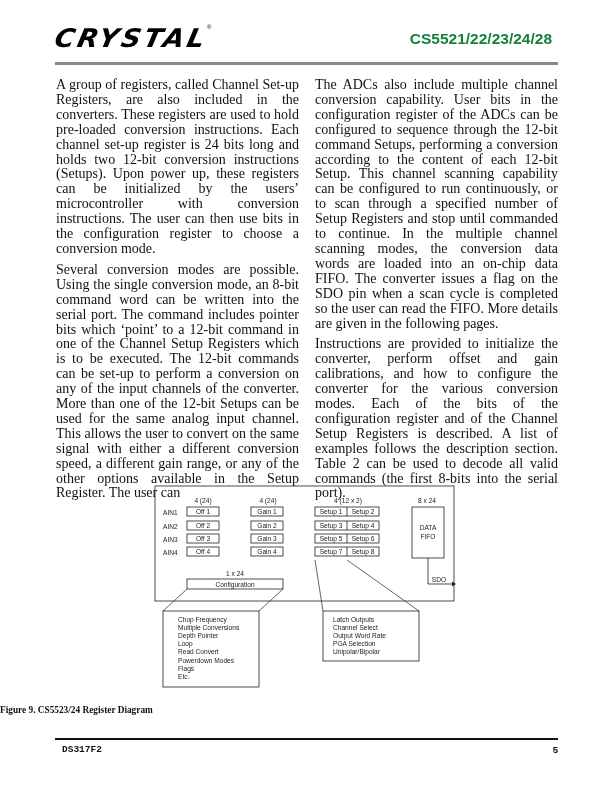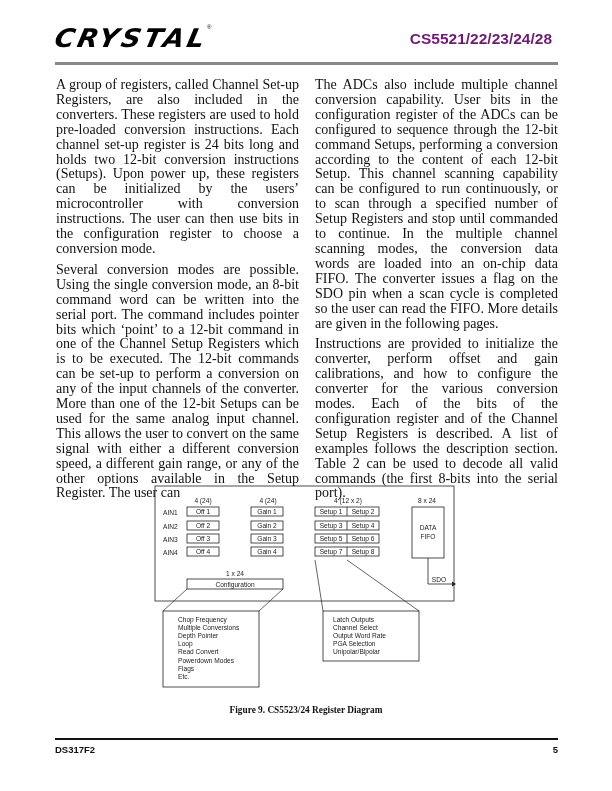--- a/index.html
+++ b/index.html
@@ -1,34 +1,34 @@
 <!DOCTYPE html>
 <html><head>
 <meta charset="utf-8">
 <style>
   html, body { margin: 0; padding: 0; background: #ffffff; }
   body { width: 612px; height: 791px; position: relative; overflow: hidden; color: #111; }
   .logo { position: absolute; left: 55px; top: 24px; width: 150px; height: 28px; }
   .logo-text { font-family: "DejaVu Sans", sans-serif; font-weight: bold; font-style: italic; font-size: 27px; letter-spacing: 3px; color: #000; transform: skewX(-12deg) scaleY(0.95); display: inline-block; line-height: 28px; }
   .logo-reg { position: absolute; left: 152px; top: 0px; font-family: "Liberation Sans", sans-serif; font-size: 6px; color: #000; }
-  .header-title { position: absolute; right: 60px; top: 30px; font-family: "Liberation Sans", sans-serif; font-weight: bold; font-size: 15.5px; color: #701a75; }
+  .header-title { position: absolute; right: 60px; top: 30px; font-family: "Liberation Sans", sans-serif; font-weight: bold; font-size: 15.5px; color: #15803d; }
   .header-rule { position: absolute; left: 55px; top: 62px; width: 503px; height: 3px; background: #888; }
 
   .col { position: absolute; top: 78px; width: 243px; font-family: "Liberation Serif", serif; font-size: 14px; line-height: 14.9px; text-align: justify; hyphens: manual; }
   .col p { margin: 0 0 6px 0; }
   .col-left { left: 56px; }
   .col-right { left: 315px; }
 
   .diagram { position: absolute; left: 0; top: 0; width: 612px; height: 791px; pointer-events: none; }
   .diagram * { pointer-events: auto; }
   .dtext { font-family: "Liberation Sans", sans-serif; font-size: 6.6px; fill: #222; }
 
-  .caption { position: absolute; left: 0; width: 612px; top: 705px; text-align: center; font-family: "Liberation Serif", serif; font-weight: bold; font-size: 9.3px; color: #111; }
+  .caption { position: absolute; left: 0; width: 612px; top: 705px; font-family: "Liberation Serif", serif; font-weight: bold; font-size: 9.3px; color: #111; }
   .footer-rule { position: absolute; left: 55px; top: 738px; width: 503px; height: 2px; background: #111; }
-  .footer-left { position: absolute; left: 55px; top: 744px; font-family: Liberation Sans, sans-serif; font-weight: bold; font-size: 9.5px; }
+  .footer-left { position: absolute; left: 62px; top: 744px; font-family: Liberation Mono, monospace; font-weight: bold; font-size: 9.5px; }
   .footer-right { position: absolute; right: 54px; top: 744px; font-family: "Liberation Sans", sans-serif; font-weight: bold; font-size: 9.5px; }
 </style>
 </head>
 <body>
 
 <div class="logo">
   <span class="logo-text">CRYSTAL</span>
   <span class="logo-reg">®</span>
 </div>
 <div class="header-title">CS5521/22/23/24/28</div>

